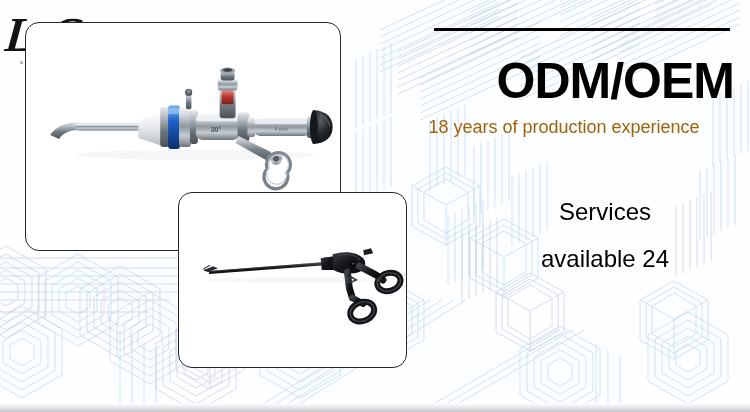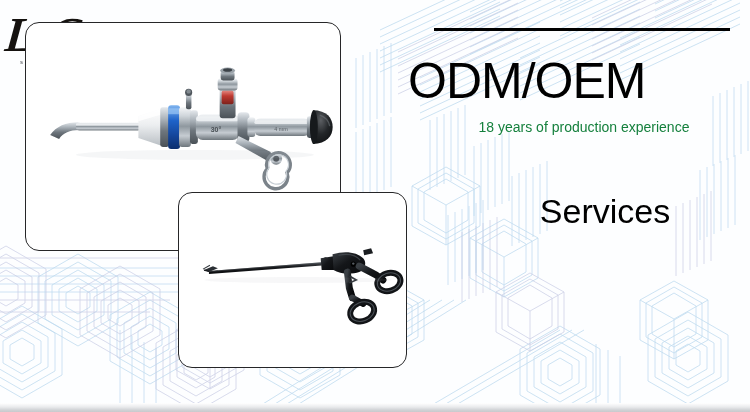--- a/index.html
+++ b/index.html
@@ -52,35 +52,35 @@
 
   .panel .photo{position:absolute;inset:0;}
   .panel .photo svg{display:block;width:100%;height:100%;}
 
   
   .divider{
     position:absolute;left:434px;top:28px;width:296px;height:3px;
     background:#000000;
   }
   .headline{
-    position:absolute;left:408px;top:55px;width:300px;
-    text-align:left;
-    font-size:50px;line-height:52px;font-weight:normal;
+    position:absolute;left:434px;top:55px;width:300px;
+    text-align:right;
+    font-size:50px;line-height:52px;font-weight:bold;
     color:#000000;letter-spacing:-1px;white-space:nowrap;
   }
   .subhead{
-    position:absolute;left:424px;top:117px;width:320px;
+    position:absolute;left:404px;top:117px;width:320px;
     text-align:center;
-    font-size:14px;line-height:20px;color:#15803d;
+    font-size:18px;line-height:20px;color:#a16207;
     white-space:nowrap;
   }
   .services{
     position:absolute;left:466px;top:188px;width:278px;
     text-align:center;
-    font-size:34px;line-height:47px;color:#000000;
+    font-size:24px;line-height:47px;color:#000000;
   }
 </style>
 </head>
 <body>
 
 <div id="banner">
 
   <div class="bg-art">
     <svg viewBox="0 0 750 412" xmlns="http://www.w3.org/2000/svg">
       <defs>
@@ -339,16 +339,17 @@
   </div>
 
   <div class="divider"></div>
 
   <div class="headline">ODM/OEM</div>
 
   <div class="subhead">18 years of production experience</div>
 
   <div class="services">
     <div>Services</div>
+    <div>available 24</div>
   </div>
 
   <div class="bottom-strip"></div>
 </div>
 
 </body></html>

